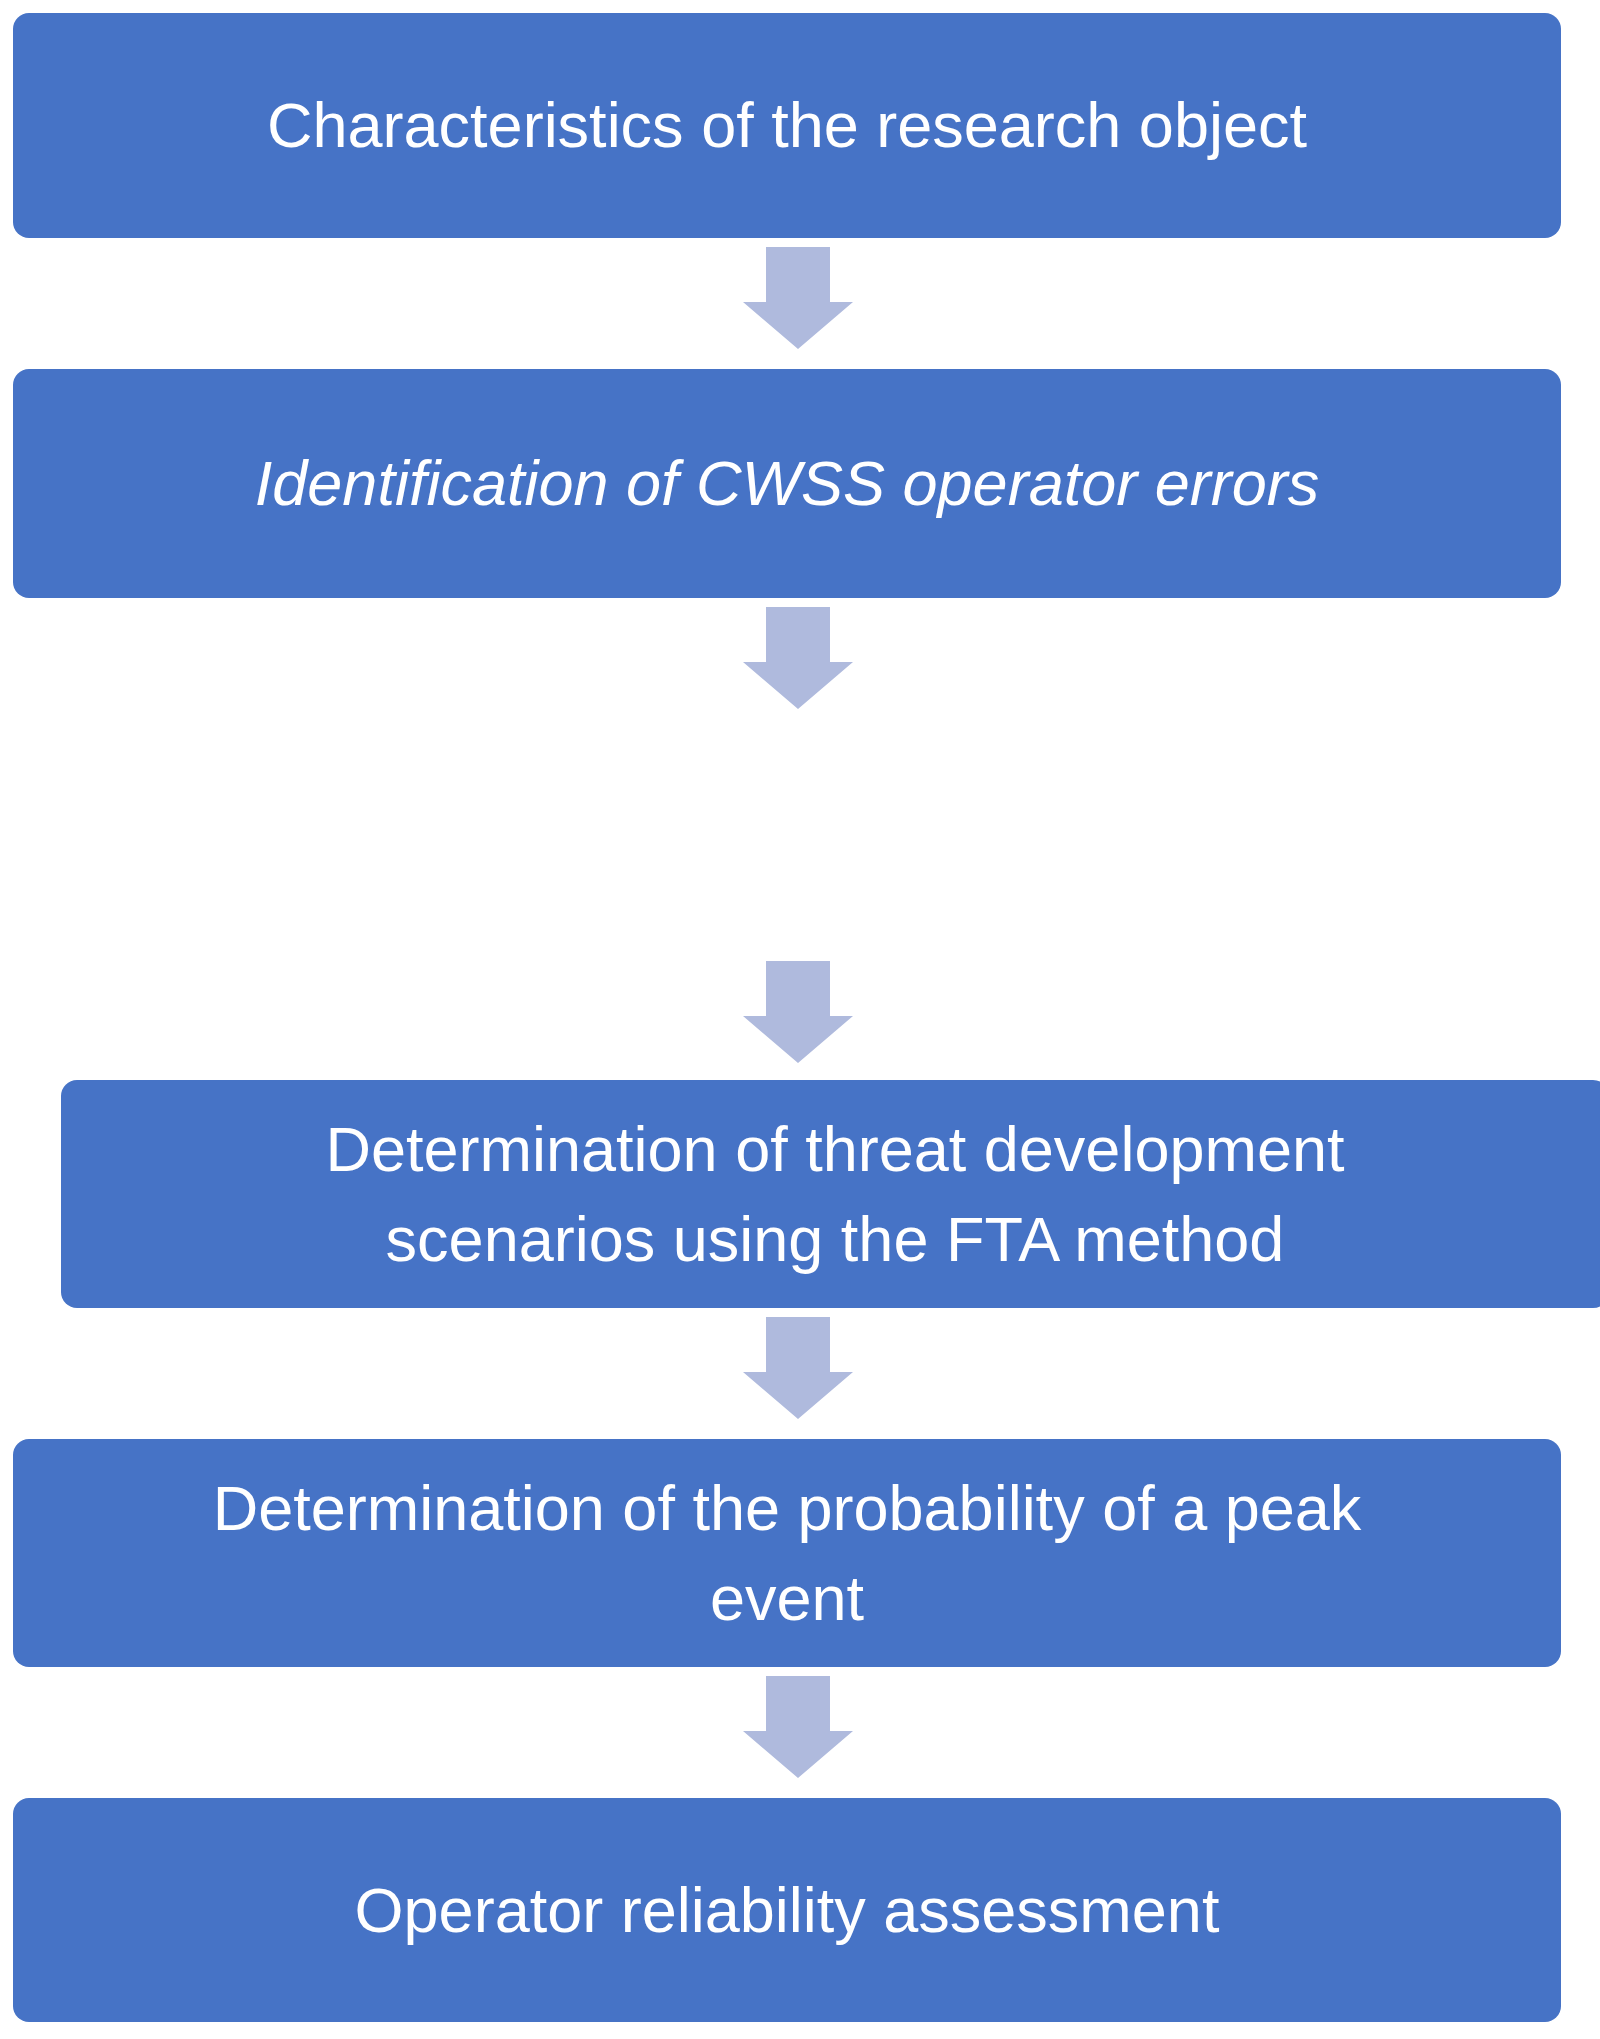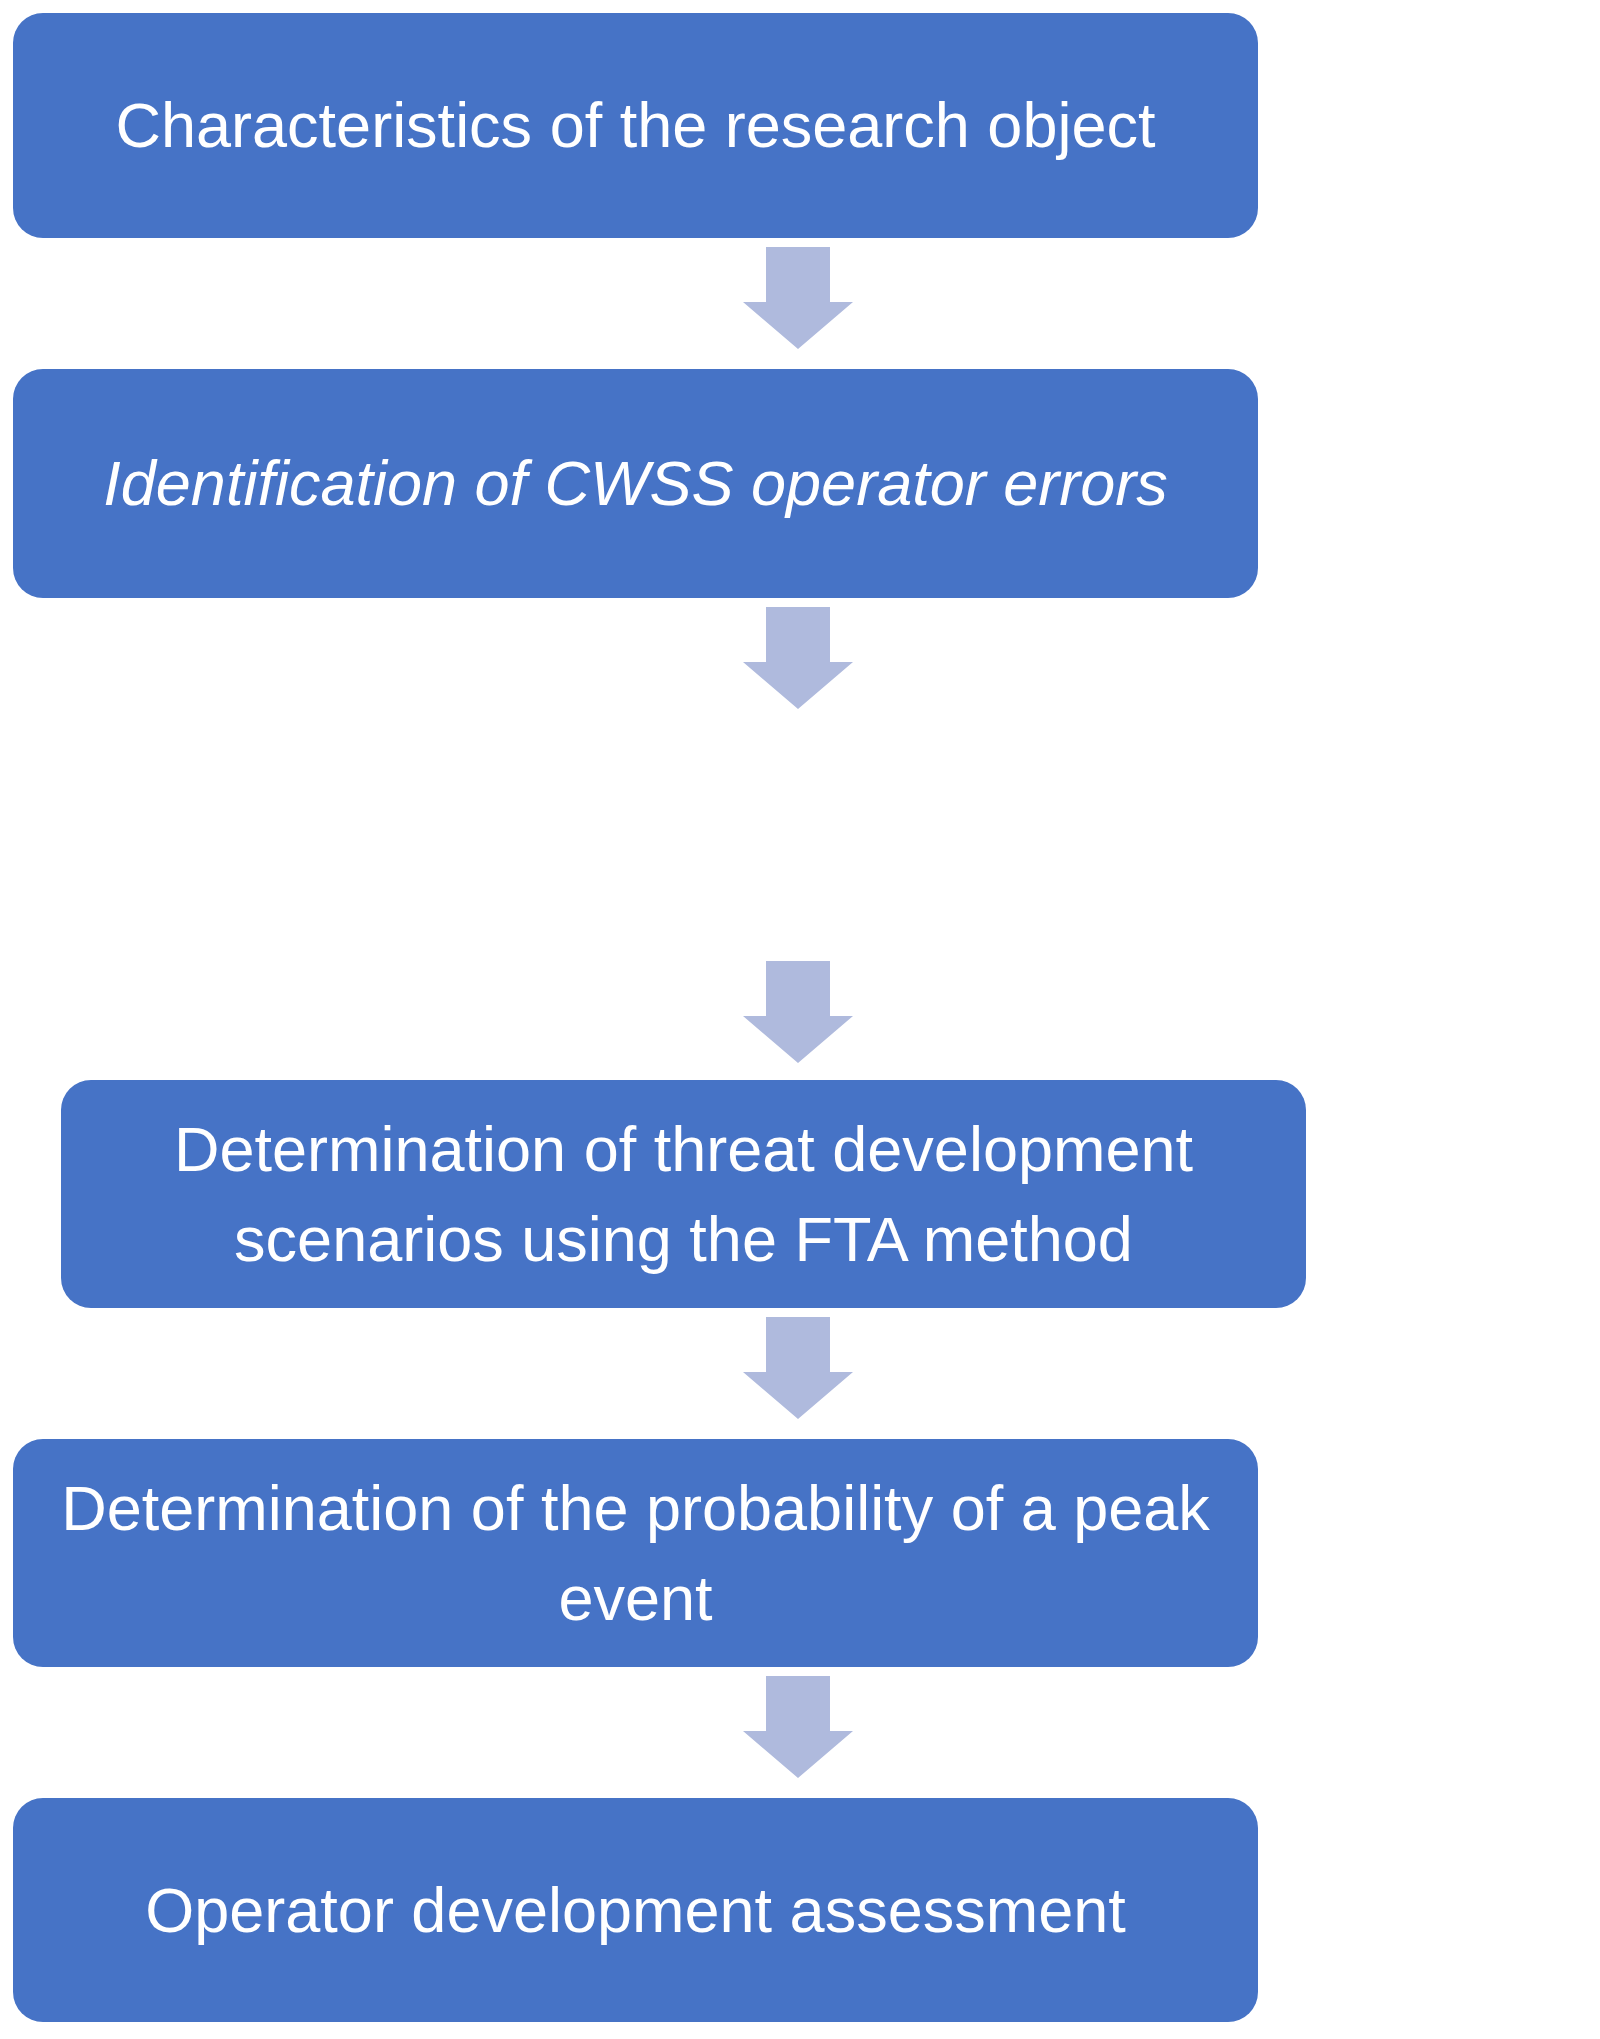--- a/index.html
+++ b/index.html
@@ -11,25 +11,25 @@
   .canvas {
     position: relative;
     width: 1600px;
     height: 2039px;
     background: var(--bg, #ffffff);
     overflow: hidden;
   }
   .flow-box {
     position: absolute;
     left: 13px;
-    width: 1245px;
+    width: 1548px;
     box-sizing: border-box;
     padding: 0 20px;
     background: var(--box-fill, #4673C6);
-    border-radius: 30px;
+    border-radius: 16px;
     display: flex;
     align-items: center;
     justify-content: center;
   }
   .flow-box .label {
     color: var(--box-text, #ffffff);
     font-size: 63px;
     line-height: 1.43;
     text-align: center;
     white-space: pre-line;
@@ -93,16 +93,16 @@
   <div class="flow-box box-5">
     <span class="label">Determination of the probability of a peak
 event</span>
   </div>
 
   <svg class="down-arrow arrow-5" viewBox="0 0 110 102" preserveAspectRatio="none">
     <polygon points="23,0 87,0 87,55 110,55 55,102 0,55 23,55"></polygon>
   </svg>
 
   <div class="flow-box box-6">
-    <span class="label">Operator development assessment</span>
+    <span class="label">Operator reliability assessment</span>
   </div>
 
 </div>
 
 </body></html>

